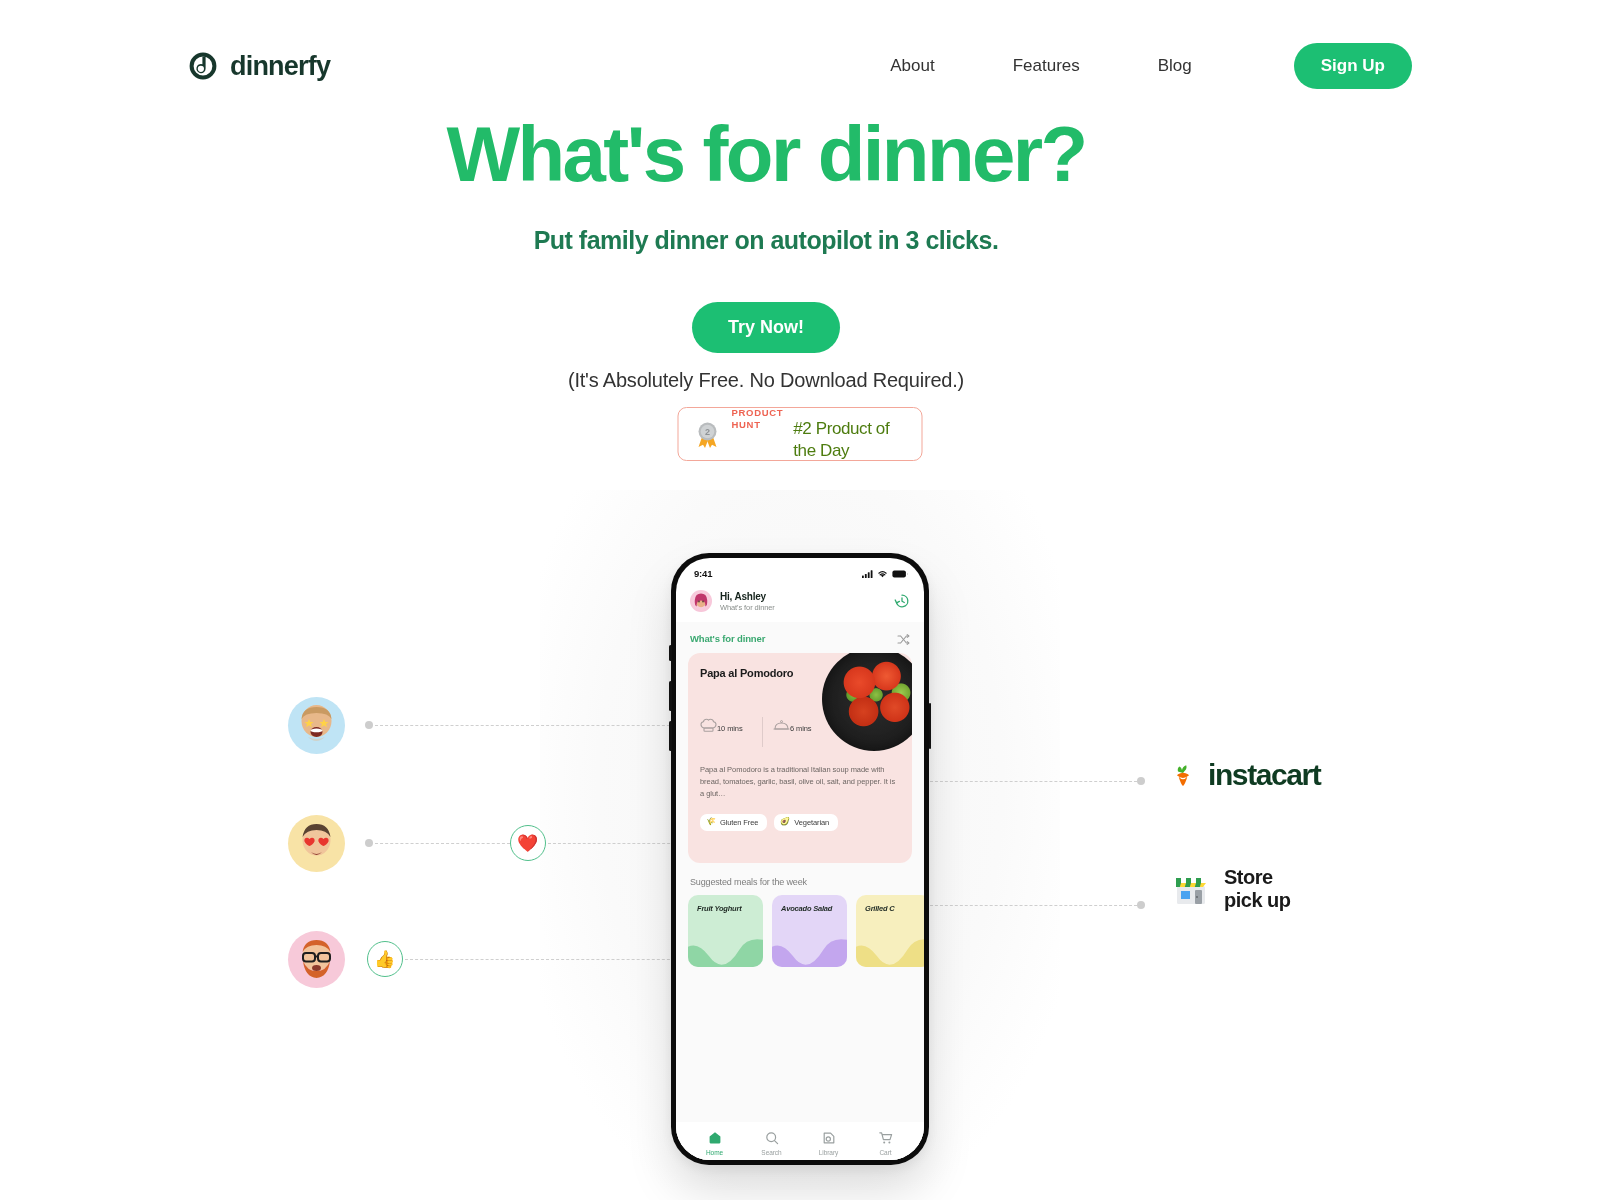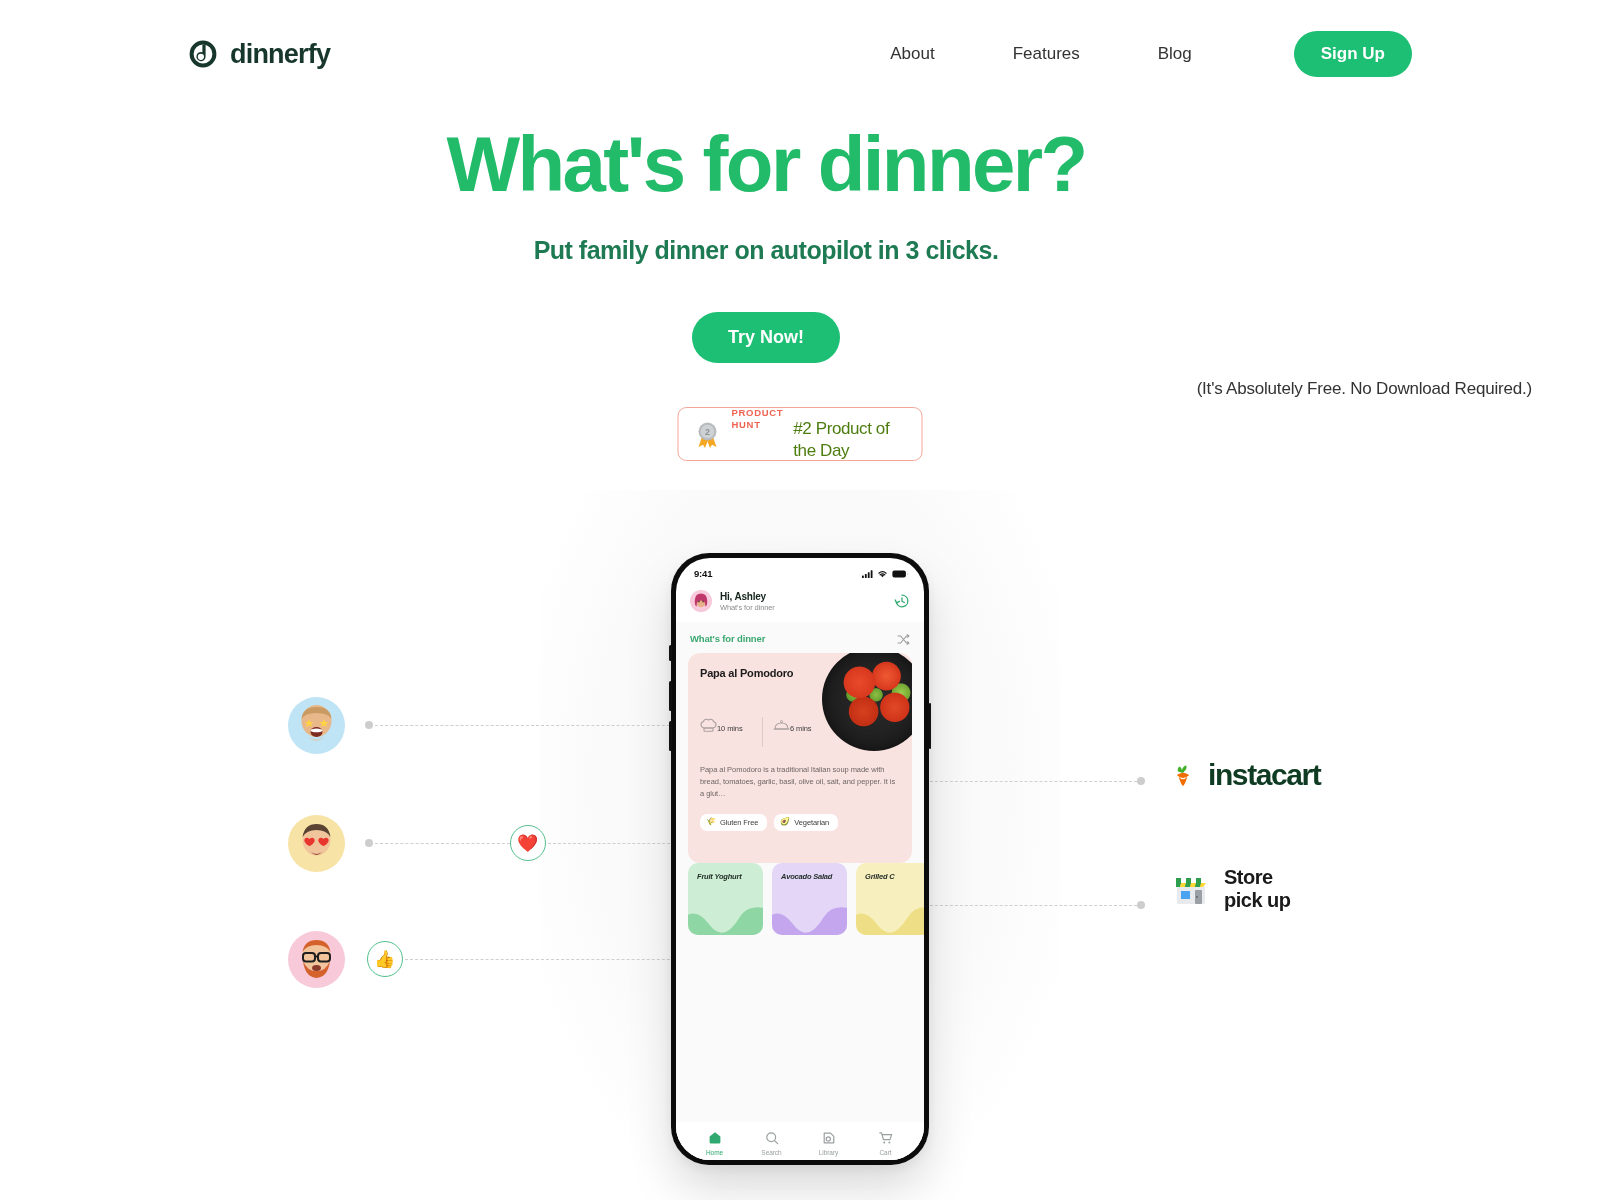--- a/index.html
+++ b/index.html
@@ -6,21 +6,21 @@
   html, body {
     width: 1600px; height: 1200px;
     background: #ffffff;
     font-family: "Liberation Sans", sans-serif;
     overflow: hidden;
   }
   .page { position: relative; width: 1600px; height: 1200px; background: #fff; }
 
   
   .header {
-    position: absolute; top: 4px; left: 0; width: 1600px; height: 88px;
+    position: absolute; top: 16px; left: 0; width: 1600px; height: 88px;
     display: flex; align-items: center; justify-content: space-between;
     padding: 12px 188px 0 188px;
   }
   .brand { display: flex; align-items: center; gap: 12px; }
   .brand-mark { width: 30px; height: 30px; flex: 0 0 30px; }
   .brand-name {
     font-size: 27px; font-weight: 700; color: #17372c; letter-spacing: -0.8px;
   }
   .nav { display: flex; align-items: center; gap: 16px; }
   .nav-link {
@@ -31,39 +31,39 @@
     margin-left: 86px;
     background: #1cbf73; color: #fff;
     font-size: 17px; font-weight: 700;
     border: none; border-radius: 26px;
     padding: 13px 27px; cursor: pointer;
     font-family: "Liberation Sans", sans-serif;
     white-space: nowrap;
   }
 
   
-  .hero { position: absolute; top: 124px; left: 0; width: 1532px; text-align: center; }
+  .hero { position: absolute; top: 114px; left: 0; width: 1532px; text-align: center; }
   .headline {
     font-size: 78px; font-weight: 800; color: #22bb69;
     letter-spacing: -2.6px; line-height: 1.05;
   }
   .subhead {
     margin-top: 30px;
     font-size: 25px; font-weight: 600; color: #1e7a52; letter-spacing: -0.5px;
   }
   .try-wrap { margin-top: 47px; }
   .try-btn {
     background: #1cbf73; color: #ffffff;
     font-size: 18px; font-weight: 700;
     border: none; border-radius: 30px;
     padding: 15px 36px; cursor: pointer;
     font-family: "Liberation Sans", sans-serif;
   }
   .disclaimer {
-    margin-top: 16px; font-size: 17px; color: #333; letter-spacing: -0.2px; text-align: right;
+    margin-top: 16px; font-size: 20px; color: #333; letter-spacing: -0.2px;
   }
 
   
   .ph-badge {
     position: absolute; top: 407px; left: 50%; transform: translateX(-50%);
     width: 245px; height: 54px;
     border: 1px solid #f3a799; border-radius: 9px;
     display: flex; align-items: center; gap: 9px;
     padding: 0 14px; background: #fff; cursor: pointer;
   }
@@ -452,20 +452,21 @@
                 <span class="tag-emoji">🌾</span>
                 <span>Gluten Free</span>
               </span>
               <span class="tag">
                 <span class="tag-emoji">🥑</span>
                 <span>Vegetarian</span>
               </span>
             </div>
           </div>
 
+          <div class="suggest-title">Suggested meals for the week</div>
           <div class="meal-row">
             <div class="meal-card" style="background:#cdedd4">
               <span class="meal-label">Fruit Yoghurt</span>
               <svg class="meal-wave" viewBox="0 0 100 50" preserveAspectRatio="none">
                 <path d="M-5 28 q18 -22 36 -2 q16 18 34 -6 q12 -16 42 -4 L140 60 L-5 60 Z" fill="#8fd6a5"></path>
               </svg>
             </div>
             <div class="meal-card" style="background:#e3d6f7">
               <span class="meal-label">Avocado Salad</span>
               <svg class="meal-wave" viewBox="0 0 100 50" preserveAspectRatio="none">

